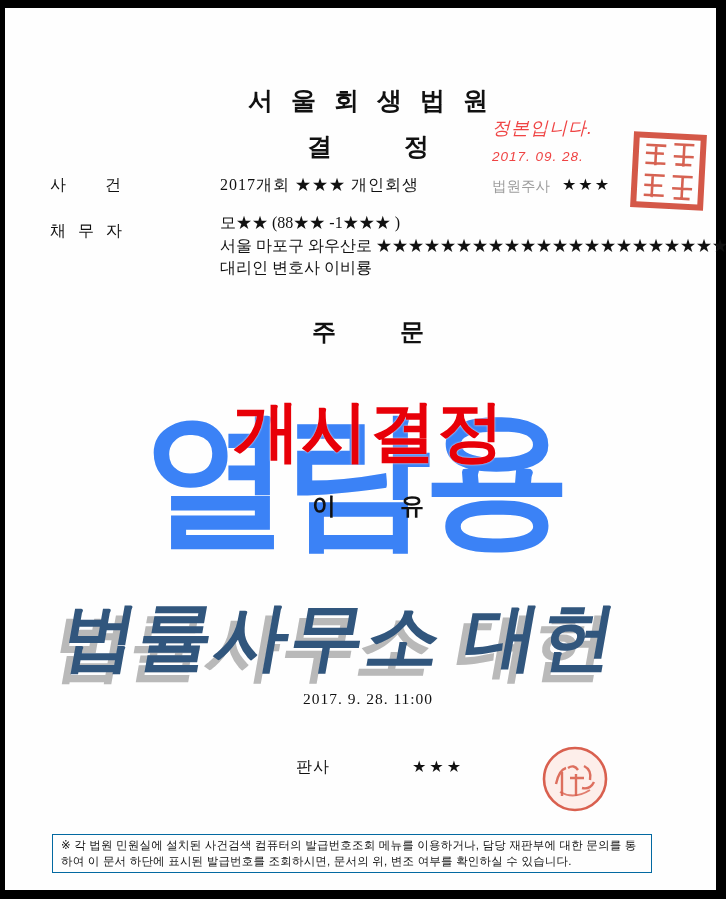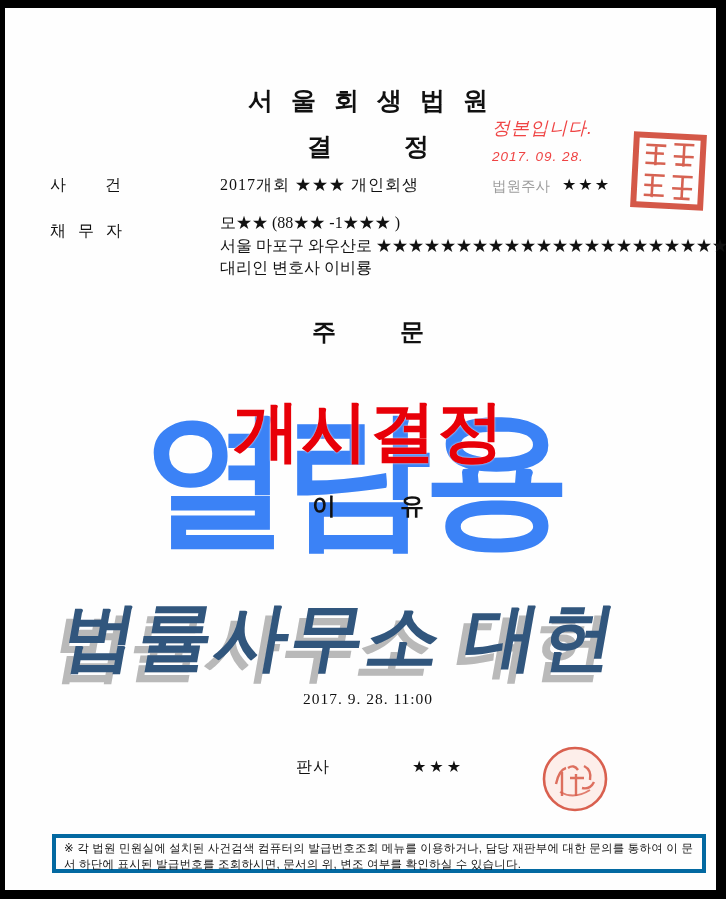--- a/index.html
+++ b/index.html
@@ -109,22 +109,22 @@
   }
   .decision-datetime{
     top:682px;left:0;width:726px;text-align:center;
     font-size:15.5px;color:#111;letter-spacing:1px;z-index:3;
   }
   .judge-row{top:749px;left:0;width:726px;z-index:3;font-size:16px;color:#111;}
   .judge-label{position:absolute;left:291px;top:0;letter-spacing:1px;}
   .judge-name{position:absolute;left:407px;top:0;letter-spacing:3px;}
 
   .footer-box{
-    top:826px;left:47px;width:654px;height:39px;
-    border:4px solid #0369a1;z-index:3;
+    top:826px;left:47px;width:600px;height:39px;
+    border:1px solid #0369a1;z-index:3;
     box-sizing:border-box;
     padding:3px 6px 3px 8px;
     font-family:"Liberation Sans","DejaVu Sans",sans-serif;
     font-size:11.5px;line-height:15.5px;color:#111;
     letter-spacing:0.2px;
   }
 </style>
 </head>
 <body>
 

